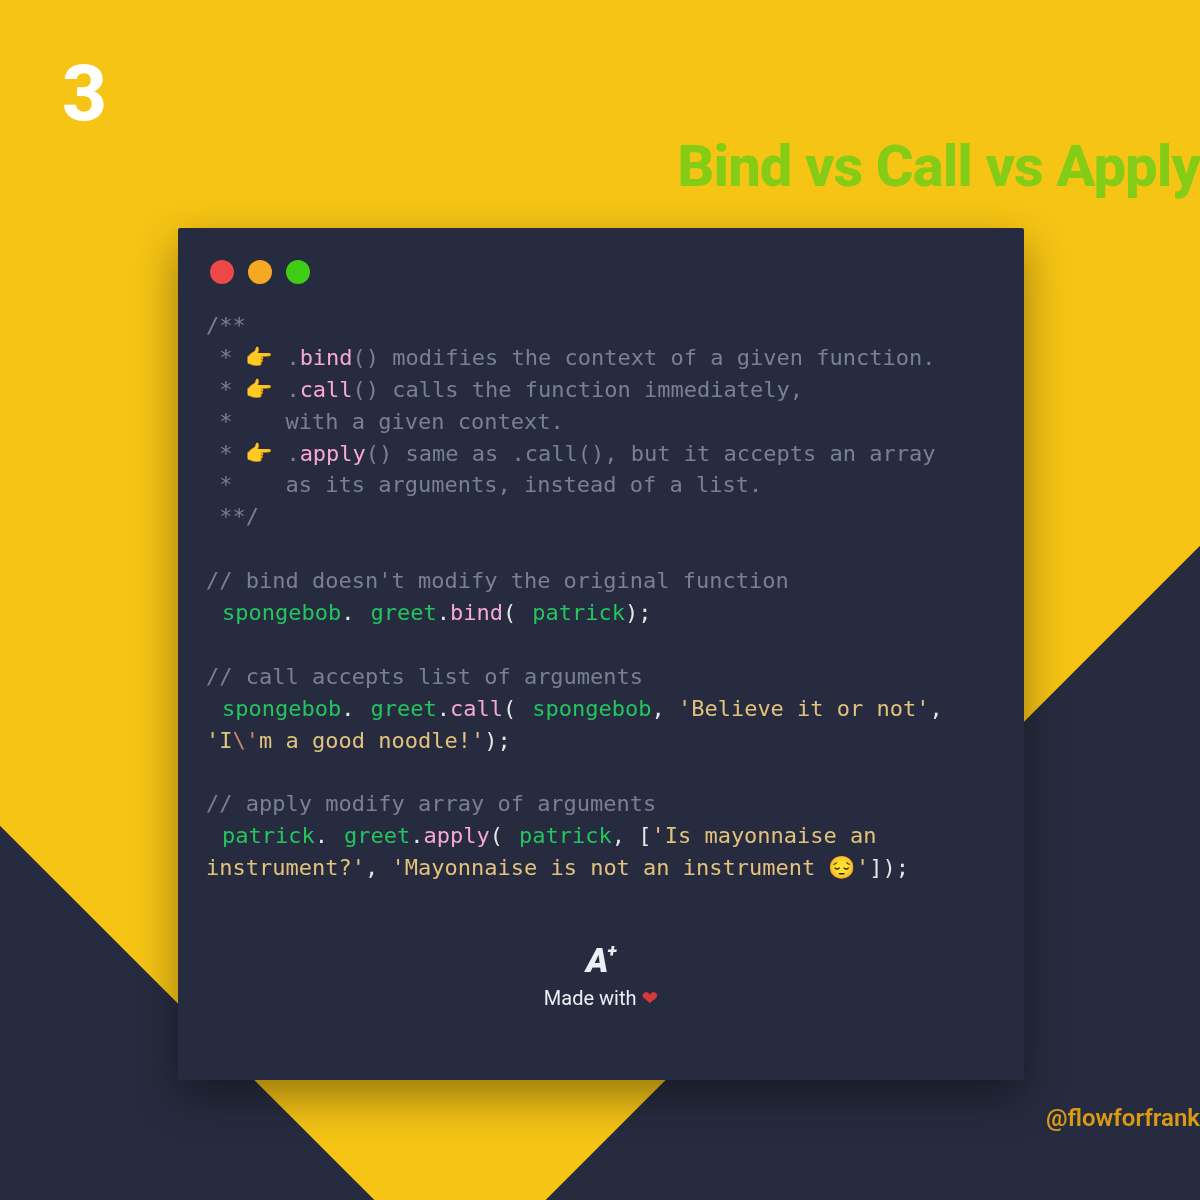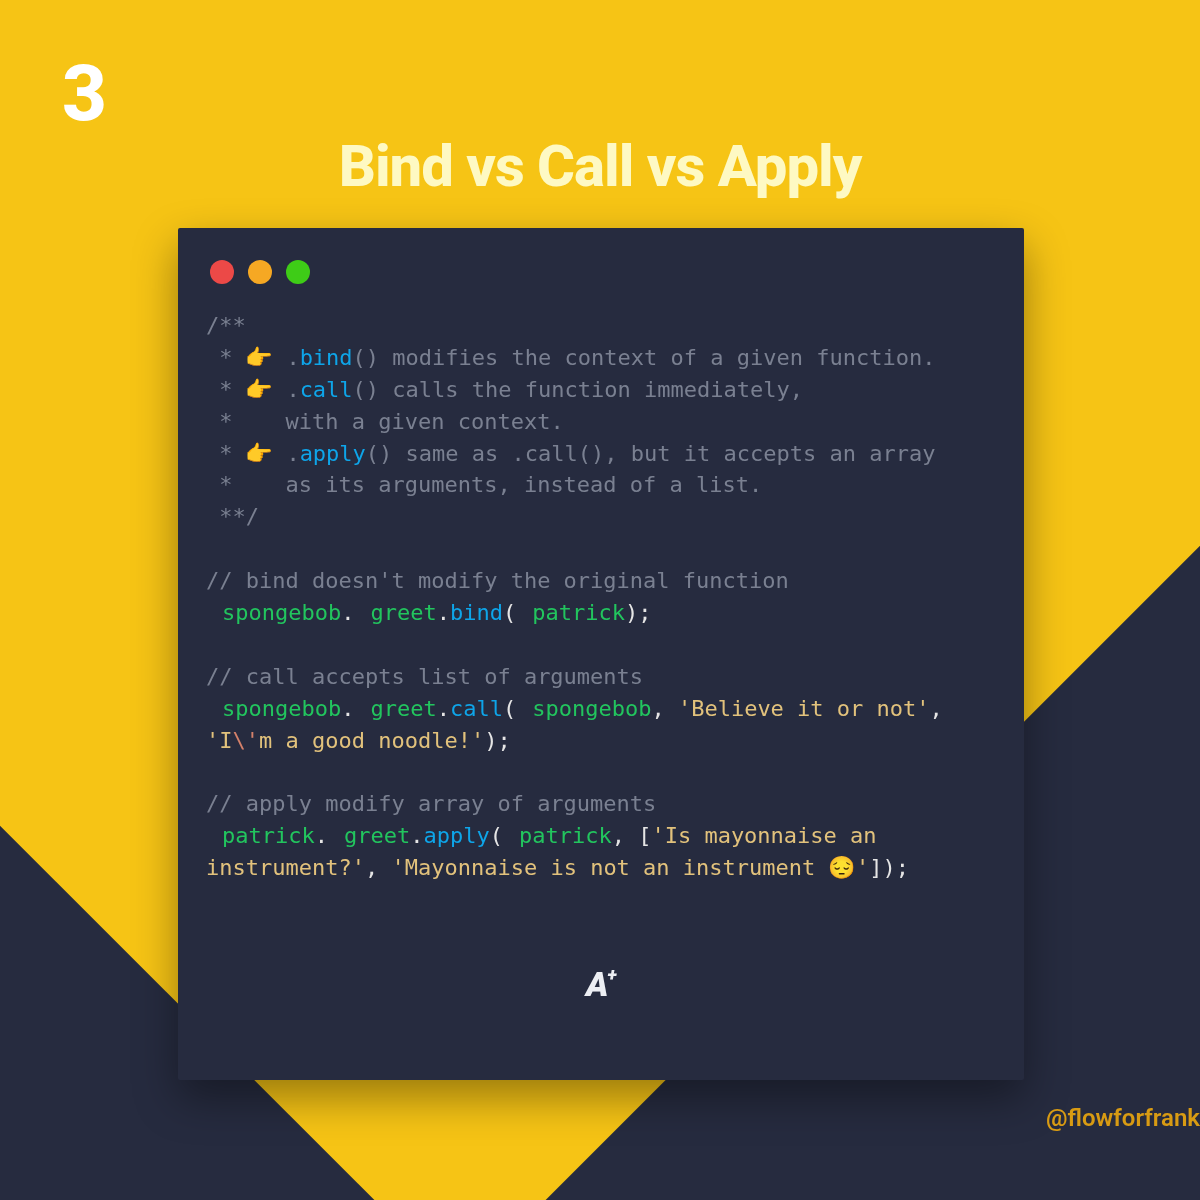--- a/index.html
+++ b/index.html
@@ -25,24 +25,24 @@
     font-size: 78px;
     font-weight: 800;
     color: #ffffff;
     letter-spacing: -2px;
   }
   .title {
     position: absolute;
     top: 132px;
     left: 0;
     width: 1200px;
-    text-align: center;
+    text-align: right;
     font-size: 58px;
     font-weight: 800;
-    color: #fef9c3;
+    color: #84cc16;
     letter-spacing: -1px;
   }
   .code-card {
     position: absolute;
     top: 228px;
     left: 178px;
     width: 846px;
     height: 852px;
     background: #262b3f;
     box-shadow: 0 18px 44px rgba(0,0,0,0.38);
@@ -67,21 +67,21 @@
 
   pre.code {
     font-family: ui-monospace, SFMono-Regular, Menlo, Consolas, monospace;
     font-size: 22px;
     line-height: 1.45;
     color: #e0e0e0;
     white-space: pre-wrap;
     word-break: break-word;
   }
   .c-com   { color: #7a8091; }   
-  .c-meth  { color: #0ea5e9; }   
+  .c-meth  { color: #f9a8d4; }   
   .c-id    { color: #22c55e; margin-left: 16px; }
   .c-punc  { color: #e5e5e5; }
   .c-str   { color: #e2c27c; }   
   .c-esc   { color: #d4816a; }
 
   .branding {
     position: absolute;
     left: 0;
     width: 100%;
     bottom: 70px;
@@ -143,16 +143,19 @@
 <span class="c-com">// call accepts list of arguments</span>
 <span class="c-id">spongebob</span><span class="c-punc">.</span><span class="c-id">greet</span><span class="c-punc">.</span><span class="c-meth">call</span><span class="c-punc">(</span><span class="c-id">spongebob</span><span class="c-punc">, </span><span class="c-str">'Believe it or not'</span><span class="c-punc">, </span><span class="c-str">'I</span><span class="c-esc">\'</span><span class="c-str">m a good noodle!'</span><span class="c-punc">);</span>
 
 <span class="c-com">// apply modify array of arguments</span>
 <span class="c-id">patrick</span><span class="c-punc">.</span><span class="c-id">greet</span><span class="c-punc">.</span><span class="c-meth">apply</span><span class="c-punc">(</span><span class="c-id">patrick</span><span class="c-punc">, [</span><span class="c-str">'Is mayonnaise an instrument?'</span><span class="c-punc">, </span><span class="c-str">'Mayonnaise is not an instrument 😔'</span><span class="c-punc">]);</span></pre>
 
   <div class="branding">
     <div class="brand-logo">
       <span>A</span><sup>+</sup>
     </div>
+    <div class="brand-made">
+      <span>Made with </span><span class="heart">❤</span>
+    </div>
   </div>
 </div>
 
 <div class="handle">@flowforfrank</div>
 
 </body></html>

